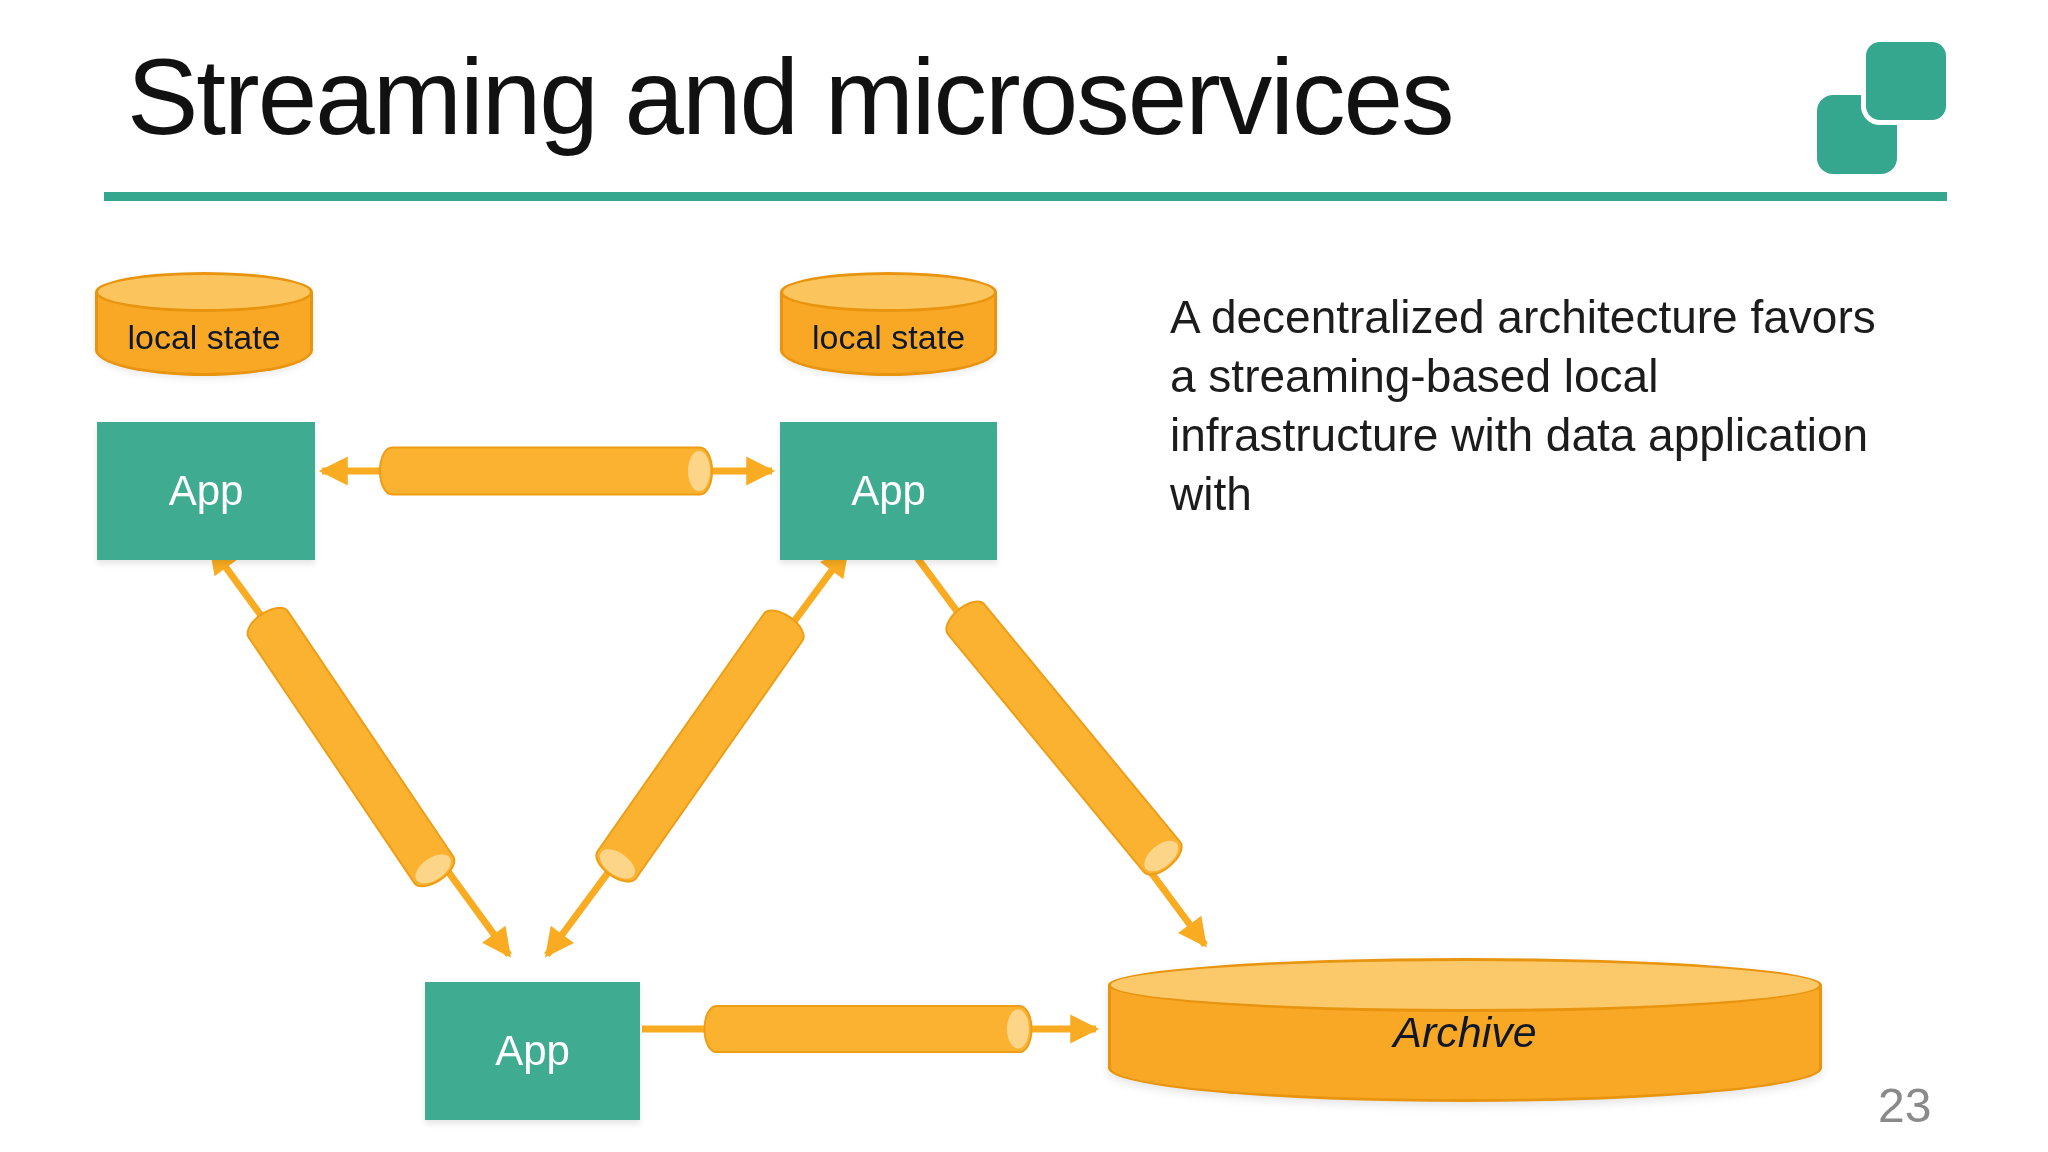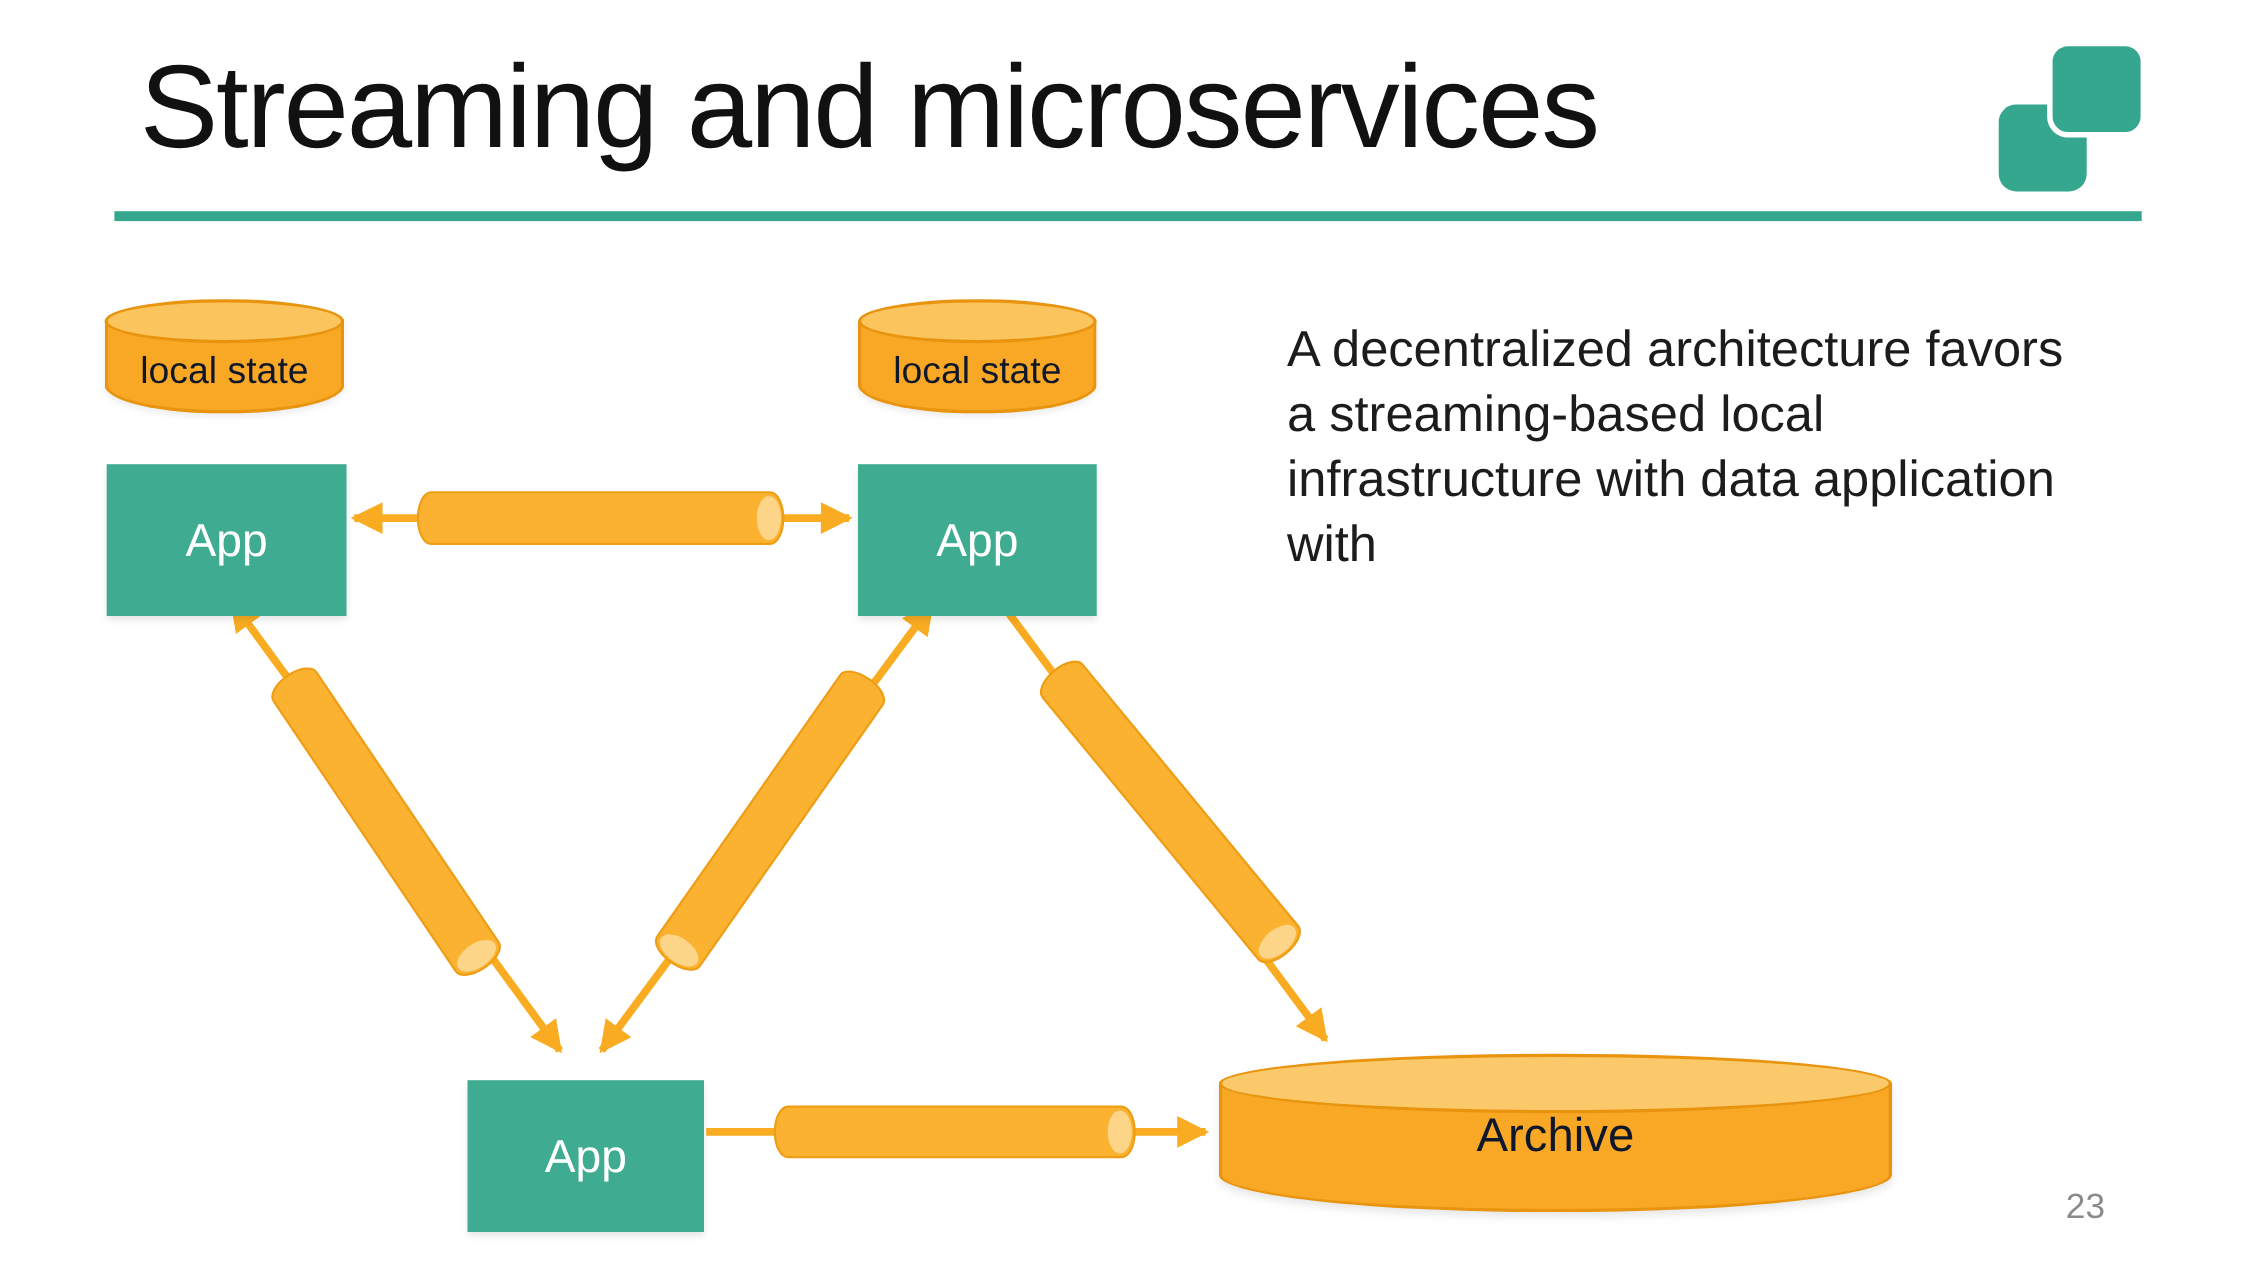--- a/index.html
+++ b/index.html
@@ -23,21 +23,21 @@
   .logo-sq.front { left:51px; top:2px;  width:90px; height:88px;
                    border:5px solid #ffffff; box-sizing:border-box; border-radius:19px; }
   
   .caption {
     position:absolute; left:1126px; top:288px;
     font-size:46px; line-height:59px; color:#1c1c1c;
   }
   .caption div { white-space:nowrap;margin-left:44px; }
   .page-number {
     position:absolute; left:1878px; top:1078px;
-    font-size:32px; color:#8a8a8a;
+    font-size:48px; color:#8a8a8a;
   }
   
   .appbox {
     position:absolute; background:#3FAC92; color:#ffffff;
     display:flex; align-items:center; justify-content:center;
     font-size:42px; box-shadow:0 4px 6px rgba(0,0,0,0.10);margin-top:19px;
   }
   .app-left   { left:97px;  top:403px; width:218px; height:138px; }
   .app-right  { left:780px; top:403px; width:217px; height:138px; }
   .app-bottom { left:425px; top:963px; width:215px; height:138px; }
@@ -59,24 +59,24 @@
     align-items:center; justify-content:center;
     color:#0f172a; z-index:3;
   }
   .ls-left  { left:95px;  top:272px; width:218px; height:104px;
               --ry:20px; --ry2:26px; }
   .ls-right { left:780px; top:272px; width:217px; height:104px;
               --ry:20px; --ry2:26px; }
   .ls-left, .ls-right { --body:#F9A826; --light:#FBC45C; --stroke:#E8940F;
               filter:drop-shadow(0 3px 3px rgba(0,0,0,0.08)); }
   .ls-left .cyl-label, .ls-right .cyl-label { padding-top:26px; font-size:34px; }
-  .archive  { left:1108px; top:958px; width:612px; height:144px;
+  .archive  { left:1108px; top:958px; width:714px; height:144px;
               --ry:27px; --ry2:34px;
               --body:#F9A826; --light:#FBC96A; --stroke:#E8940F;
-              filter:drop-shadow(0 4px 4px rgba(0,0,0,0.10)); }
+              filter:drop-shadow(0 4px 4px rgba(0,0,0,0.10));font-style:italic; }
   .archive .cyl-label { padding-top:4px; font-size:43px; }
 
   .pipes { position:absolute; left:0; top:0; pointer-events:none; }
 </style>
 </head>
 <body>
 
 <div class="slide">
 
   <div class="title">Streaming and microservices</div>

